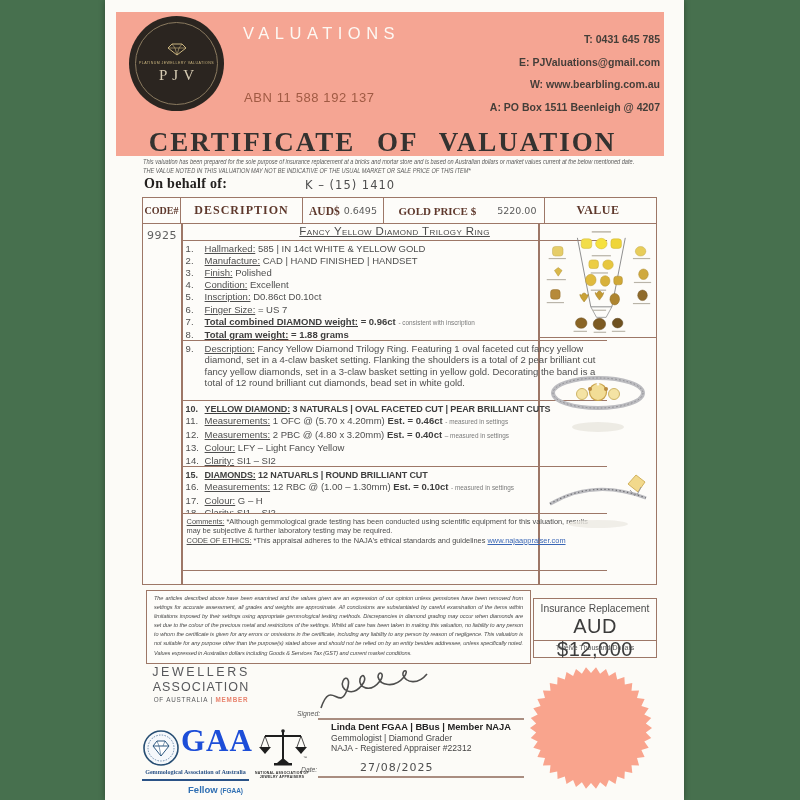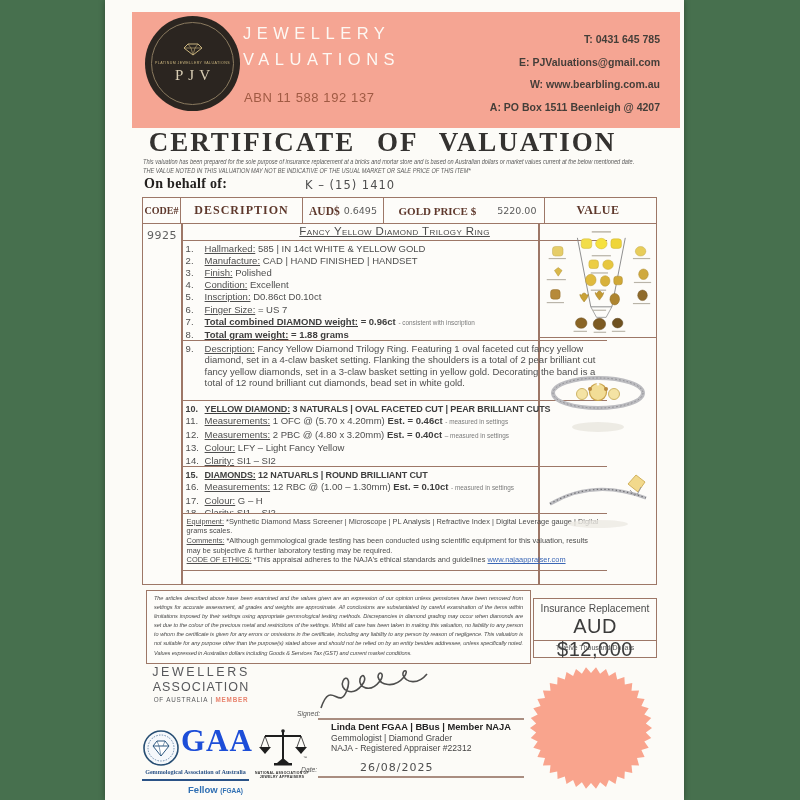--- a/index.html
+++ b/index.html
@@ -7,21 +7,21 @@
        background:var(--green,#47704e);
        font-family:"Liberation Sans",sans-serif;}
   *{box-sizing:border-box;}
   .abs{position:absolute;}
 
   
   #page{position:absolute;left:105px;top:0;width:579px;height:800px;
         background:#fcfbf7;box-shadow:0 0 6px rgba(0,0,0,.35);}
 
   
-  .pinkbox{left:27px;top:12px;width:548px;height:116px;background:var(--pink,#f5a593);}
+  .pinkbox{left:11px;top:12px;width:548px;height:144px;background:var(--pink,#f5a593);}
   .logo-circle{left:33px;top:16px;width:95px;height:95px;border-radius:50%;
                background:#2b2520;display:flex;flex-direction:column;align-items:center;justify-content:center;}
   .logo-ring{position:absolute;left:6px;top:6px;right:6px;bottom:6px;border:1px solid #8a7a5f;border-radius:50%;}
   .logo-arc{font-size:3.6px;letter-spacing:.4px;color:#c9b47e;white-space:nowrap;margin-top:2px;}
   .logo-mono{font-family:"Liberation Serif",serif;font-size:15px;letter-spacing:5px;color:#d8cdb4;margin-top:2px;padding-left:5px;}
   .logo-dia{margin-bottom:3px;}
   .brand{left:138px;top:21px;color:#fdf8f3;font-size:16.5px;letter-spacing:5.5px;line-height:25.5px;white-space:nowrap;}
   .abn{left:139px;top:90px;font-size:13px;letter-spacing:.6px;color:#a05a43;}
   .contacts{right:24px;top:28px;text-align:right;font-size:10.5px;font-weight:bold;
             color:#443e39;line-height:22.6px;white-space:nowrap;}
@@ -125,21 +125,20 @@
       <div class="logo-ring"></div>
       <svg class="logo-dia" width="20" height="13" viewBox="0 0 20 13">
         <path d="M5 1 L15 1 L19 5 L10 12 L1 5 Z" fill="none" stroke="#c9b47e" stroke-width="1"></path>
         <path d="M1 5 H19 M5 1 L8 5 L10 12 M15 1 L12 5 L10 12" fill="none" stroke="#c9b47e" stroke-width="0.6"></path>
       </svg>
       <div class="logo-arc">PLATINUM JEWELLERY VALUATIONS</div>
       <div class="logo-mono">PJV</div>
     </div>
   </div>
   <div class="abs brand">
-    <div>JEWELLERY</div>
     <div>VALUATIONS</div>
   </div>
   <div class="abs abn">ABN 11 588 192 137</div>
   <div class="abs contacts" id="contacts">
       <div>T: 0431 645 785</div>
       <div>E: PJValuations@gmail.com</div>
       <div>W: www.bearbling.com.au</div>
       <div>A: PO Box 1511 Beenleigh @ 4207</div>
     </div>
 
@@ -192,21 +191,20 @@
           <div class="it"><span class="num">13.</span><span class="lbl">Colour:</span> <span>LFY – Light Fancy Yellow</span></div>
           <div class="it"><span class="num">14.</span><span class="lbl">Clarity:</span> <span>SI1 – SI2</span></div>
         </div>
       <div class="grp g4" id="grp3">
           <div class="it hd"><span class="num">15.</span><span class="lbl b">DIAMONDS:</span> <span class="b">12 NATUARLS | ROUND BRILLIANT CUT</span></div>
           <div class="it"><span class="num">16.</span><span class="lbl">Measurements:</span> <span>12 RBC @ (1.00 – 1.30mm)</span> <span class="b est">Est. = 0.10ct</span> <span class="note">- measured in settings</span></div>
           <div class="it"><span class="num">17.</span><span class="lbl">Colour:</span> <span>G – H</span></div>
           <div class="it"><span class="num">18.</span><span class="lbl">Clarity:</span> <span>SI1 – SI2</span></div>
         </div>
       <div class="grp gq" id="equip">
-          <div class="eqrow"><span class="lbl">Equipment:</span> *Synthetic Diamond Mass Screener | Microscope | PL Analysis | Refractive Index | Digital Leverage gauge | Digital grams scales.</div>
           <div class="eqrow"><span class="lbl">Comments:</span> *Although gemmological grade testing has been conducted using scientific equipment for this valuation, results may be subjective &amp; further laboratory testing may be required.</div>
           <div class="eqrow"><span class="lbl">CODE OF ETHICS:</span> *This appraisal adheres to the NAJA's ethical standards and guidelines <span class="eq-link">www.najaappraiser.com</span></div>
         </div>
     </div>
 
     <div class="chartcell">
       <svg width="113" height="110" viewBox="0 0 118 112">
         <path d="M38 12 L52 84 L74 84 L88 12" fill="none" stroke="#8a8a8a" stroke-width="1"></path>
         <path d="M52 84 L58 95 L68 95 L74 84" fill="none" stroke="#8a8a8a" stroke-width="0.8"></path>
         <rect class="tiny-dash" x="53" y="5" width="20" height="1.5"></rect>
@@ -292,21 +290,21 @@
   <svg class="abs" style="left:212px;top:666px;" width="125" height="52" viewBox="0 0 125 52">
     <path d="M4 42 C14 12 22 46 30 24 C34 13 29 9 26 15 C22 23 35 32 45 19 C51 11 45 6 43 13 C41 21 53 28 63 15 C69 7 61 4 61 11 C63 19 77 23 87 11 C93 3 85 3 86 9 C89 17 101 19 110 8" fill="none" stroke="#2f2f2f" stroke-width="1.6" opacity=".85"></path>
   </svg>
   <div class="abs sig-label" style="left:192px;top:710px;">Signed:</div>
   <div class="abs sig-line" style="left:213px;top:718px;width:206px;"></div>
   <div class="abs name">Linda Dent  FGAA | BBus | Member NAJA</div>
   <div class="abs role">Gemmologist | Diamond Grader</div>
   <div class="abs appr">NAJA - Registered Appraiser #22312</div>
   <div class="abs date-label" style="left:196px;top:766px;">Date:</div>
   <div class="abs date-line" style="left:213px;top:776px;width:206px;"></div>
-  <div class="abs date-value">26/08/2025</div>
+  <div class="abs date-value">27/08/2025</div>
 
   <svg class="abs" style="left:37px;top:726px;" width="40" height="46" viewBox="0 0 40 46">
     <circle cx="19" cy="22" r="17" fill="#f5f8fb" stroke="#274e73" stroke-width="1.6"></circle>
     <circle cx="19" cy="22" r="13" fill="none" stroke="#4c719b" stroke-width=".8" stroke-dasharray="1.5 1.3"></circle>
     <path d="M11 20 L27 20 L23 15 L15 15 Z M11 20 L19 30 L27 20" fill="#ffffff" stroke="#2c577f" stroke-width="1"></path>
     <path d="M15 15 L17 20 L19 30 M23 15 L21 20" stroke="#2c577f" stroke-width=".6" fill="none"></path>
   </svg>
   <div class="abs gaa-word">GAA</div>
   <div class="abs gaa-tag">Gemmological Association of Australia</div>
   <div class="abs gaa-rule"></div>

